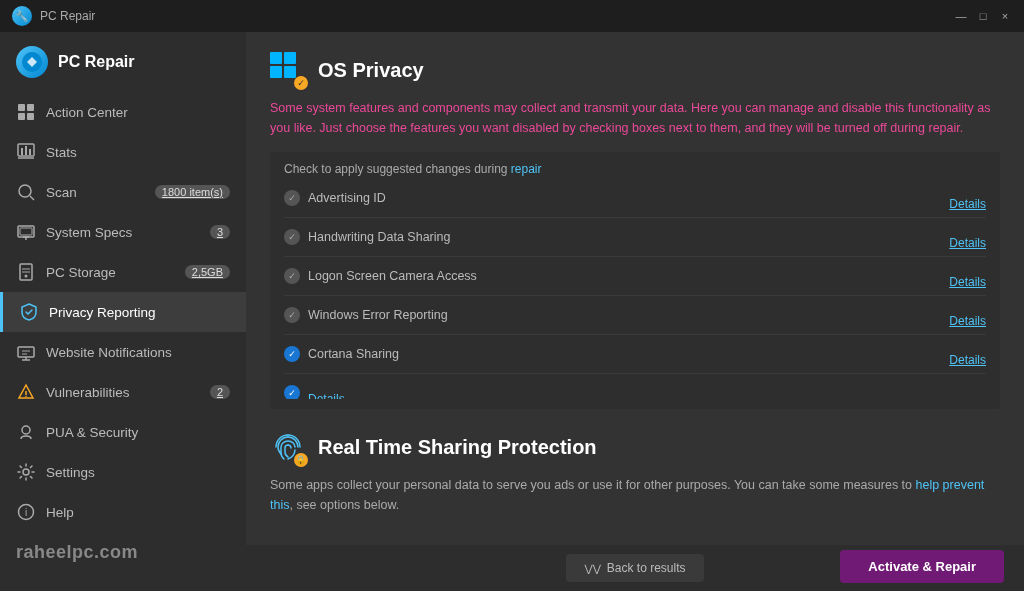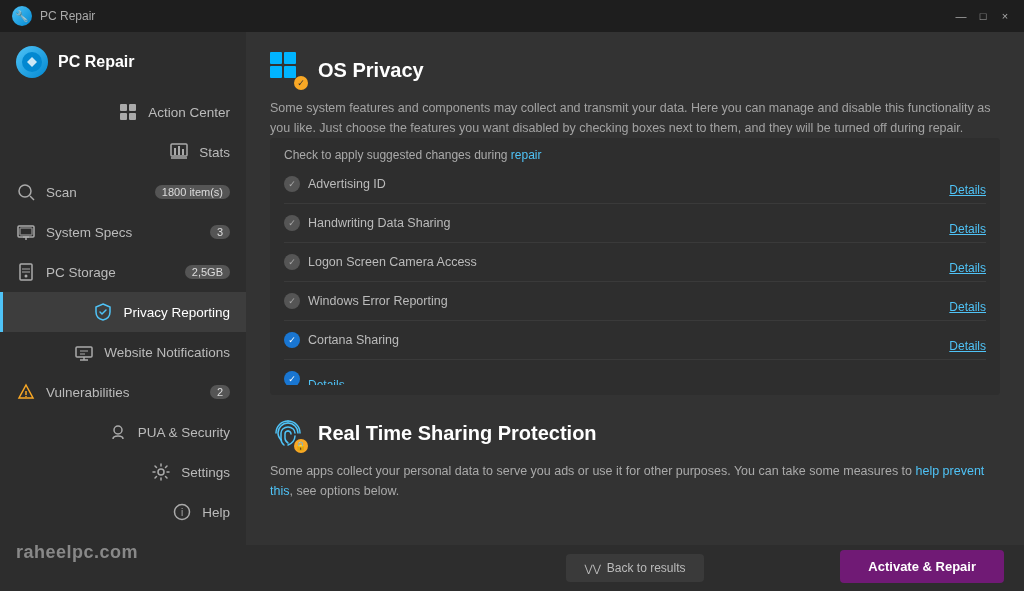--- a/index.html
+++ b/index.html
@@ -91,21 +91,20 @@
 
     .sidebar-item {
       display: flex;
       align-items: center;
       gap: 10px;
       padding: 10px 16px;
       cursor: pointer;
       color: #bbb;
       font-size: 13.5px;
       position: relative;
-      justify-content: flex-end;
     }
     .sidebar-item.active {
       background: #3d3d3d;
       color: #fff;
       border-left: 3px solid #4fc3f7;
     }
     .sidebar-item.active .sidebar-icon {
       color: #4fc3f7;
     }
     .sidebar-icon {
@@ -118,20 +117,21 @@
       flex-shrink: 0;
     }
     .badge {
       margin-left: auto;
       background: #555;
       color: #ddd;
       font-size: 11px;
       padding: 1px 7px;
       border-radius: 10px;
       white-space: nowrap;
+      text-decoration: underline;
     }
     .watermark {
       padding: 10px 16px 4px;
       font-size: 18px;
       font-weight: 700;
       color: #888;
       letter-spacing: 0.5px;
     }
 
     
@@ -189,22 +189,23 @@
       color: #333;
     }
     .section-title {
       font-size: 20px;
       color: #fff;
       font-weight: 600;
     }
 
     .section-description {
       font-size: 12.5px;
-      color: #a3a3a3;
+      color: #ec4899;
       line-height: 1.6;
+      margin-bottom: 14px;
     }
 
     
     .privacy-table {
       background: #2e2e2e;
       border-radius: 4px;
       padding: 10px 14px;
       margin-bottom: 20px;
     }
     .privacy-table-header {

